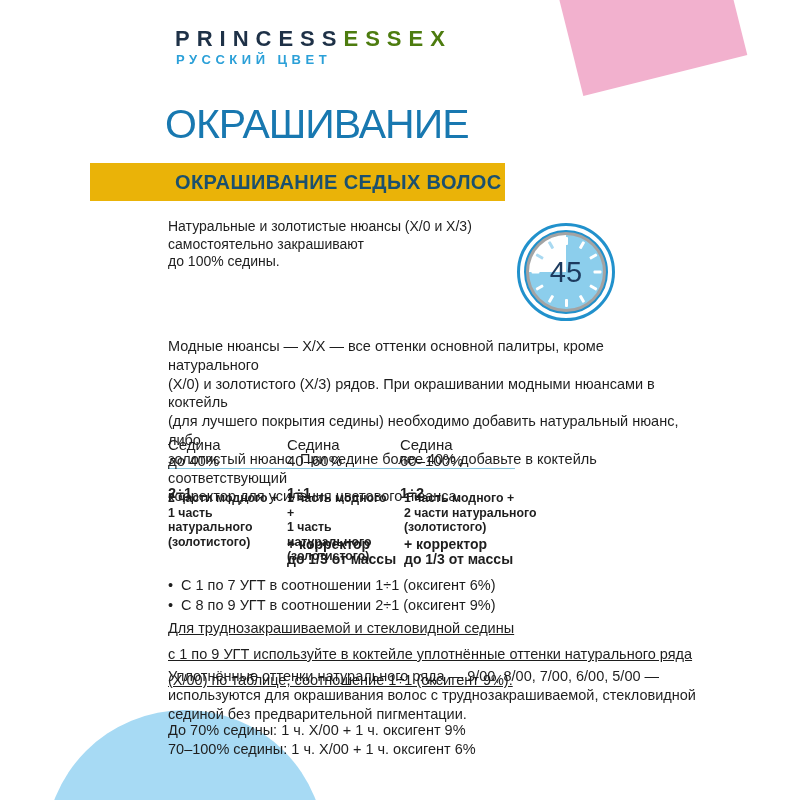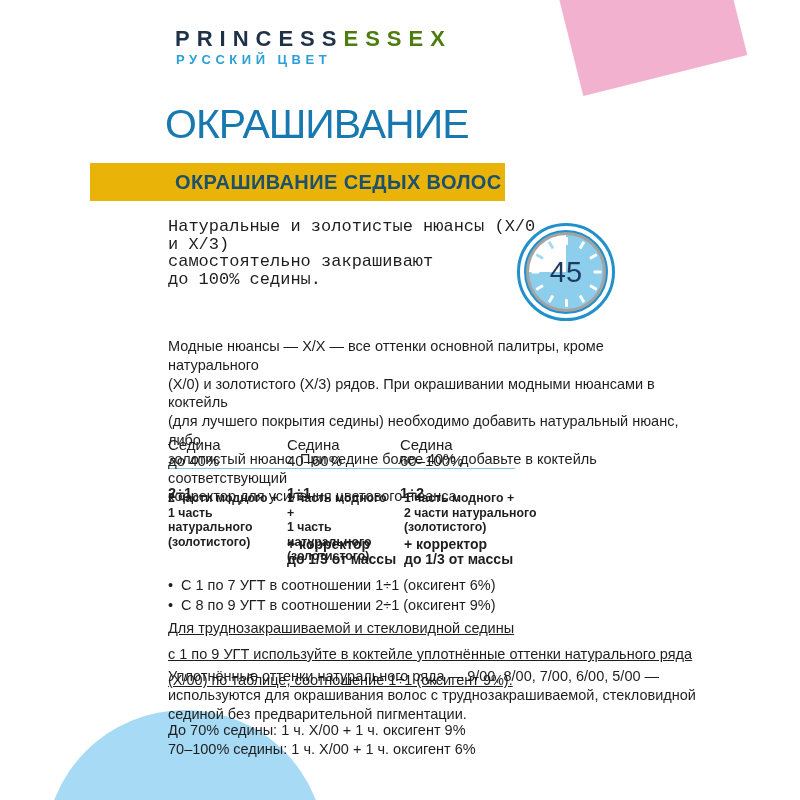--- a/index.html
+++ b/index.html
@@ -50,21 +50,21 @@
     position:absolute; left:90px; top:163px;
     width:415px; height:38px;
     background:#eab308;
     display:flex; align-items:center;
     padding-left:85px;
     font-size:20px; font-weight:700; letter-spacing:0.4px;
     color:#1b506e;
   }
 
   
-  .intro-paragraph { position:absolute; left:168px; top:218px; font-size:17px; line-height:17.5px; width:370px;font-family:Liberation Mono, monospace; }
+  .intro-paragraph { position:absolute; left:168px; top:218px; font-size:14px; line-height:17.5px; width:370px; }
   .intro-bullets   { position:absolute; left:168px; top:267px; font-size:14.5px; line-height:17.5px; width:340px; }
   .fashion-note    { position:absolute; left:168px; top:337px; font-size:14.5px; line-height:18.8px; width:530px; }
   .ratio-bullets   { position:absolute; left:168px; top:576px; font-size:14.5px; line-height:19.5px; width:440px; }
   .hard-gray-note  { position:absolute; left:168px; top:615px; font-size:14.5px; line-height:26px; width:530px;text-decoration:underline; }
   .dense-note      { position:absolute; left:168px; top:667px; font-size:14.5px; line-height:19px;   width:540px; }
   .dosage          { position:absolute; left:168px; top:721px; font-size:14.5px; line-height:18.5px; width:440px; }
 
   .bullet-row { display:flex; }
   .bullet-row::before { content:"\2022"; width:13px; flex:0 0 13px; }
 

